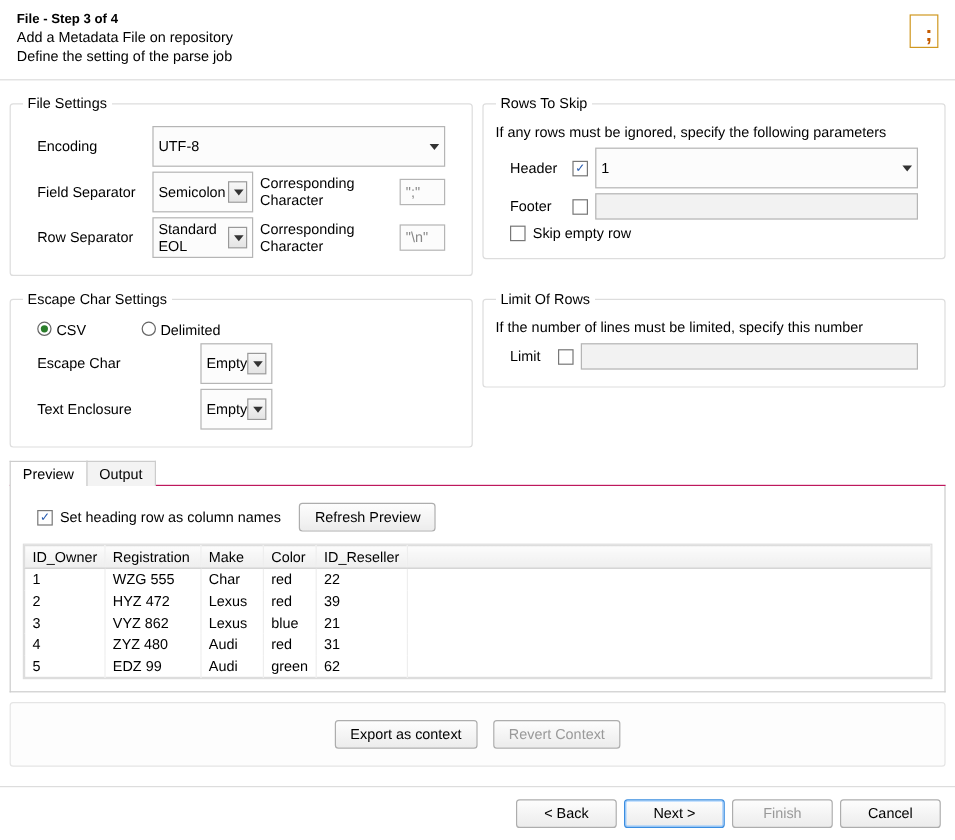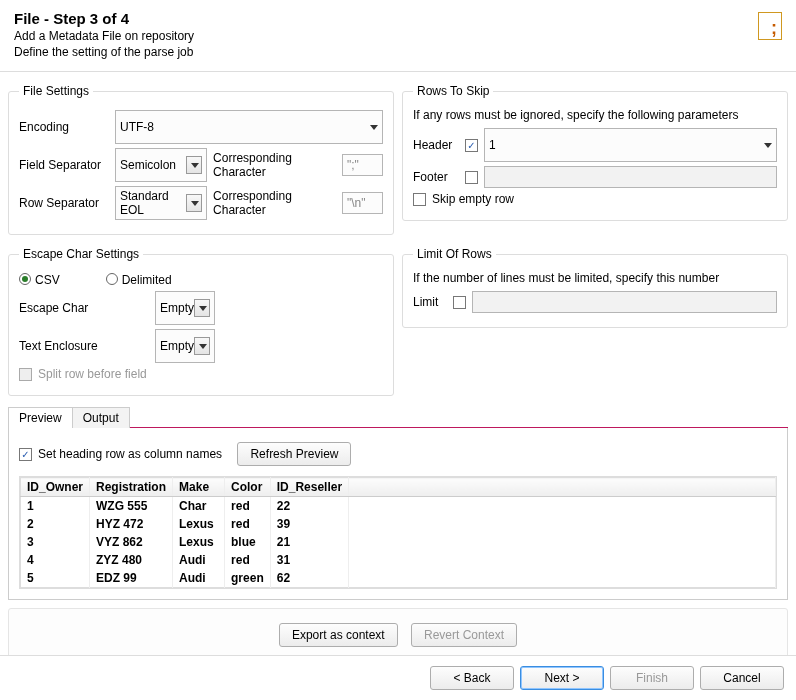--- a/index.html
+++ b/index.html
@@ -1,28 +1,28 @@
 <!DOCTYPE html>
 <html><head>
 <meta charset="utf-8">
 <style>
   * { box-sizing: border-box; font-family: "Segoe UI", Tahoma, sans-serif; font-size: 12px; }
   body { margin: 0; background: #fff; color: #000; width: 796px; height: 700px; overflow: hidden; }
   .wizard-header { padding: 10px 14px 6px 14px; position: relative; }
-  .wizard-title { font-weight: bold; font-size: 15px; }
+  .wizard-title { font-weight: bold; font-size: 11px; }
   .wizard-sub { margin-top: 2px; color: #000; }
   .header-icon { position: absolute; right: 14px; top: 12px; width: 24px; height: 28px; border: 1px solid #d09820; background: #fff; }
   .header-icon::after { content: ";"; color: #c55b00; font-size: 18px; font-weight: bold; position: absolute; right: 4px; bottom: 0px; }
   .divider { height: 1px; background: #ddd; margin: 6px 0 0 0; }
   .body { padding: 6px 8px 0 8px; }
   .row2col { display: flex; gap: 8px; }
   .col { flex: 1; }
   fieldset.group { border: 1px solid #ddd; border-radius: 3px; padding: 8px 10px 10px 10px; margin: 6px 0; }
   fieldset.group > legend { padding: 0 4px; color: #000; }
-  .fld { display: flex; align-items: center; margin: 4px 0; gap: 6px; }
+  .fld { display: flex; align-items: center; margin: 4px 12px; gap: 6px; }
   .fld label { min-width: 90px; }
   .combo { display: flex; align-items: center; border: 1px solid #b5b5b5; background: #fcfcfc; height: 22px; padding: 16px 4px; }
   .combo.sm { width: 100px; }
   .combo.med { width: 60px; }
   .combo.wide { flex: 1; }
   .combo .txt { flex: 1; }
   .caret { width: 0; height: 0; border-left: 4px solid transparent; border-right: 4px solid transparent; border-top: 5px solid #333; }
   .caret.box { border-top: none; width: 16px; height: 18px; background: linear-gradient(#f8f8f8,#e4e4e4); border: 1px solid #999; position: relative; }
   .caret.box::after { content: ""; position: absolute; left: 4px; top: 6px; width: 0; height: 0; border-left: 4px solid transparent; border-right: 4px solid transparent; border-top: 5px solid #333; }
   .textbox { border: 1px solid #b5b5b5; background: #fcfcfc; height: 22px; padding: 0 4px; display: flex; align-items: center; color: #888; }
@@ -34,21 +34,21 @@
   .chk { width: 13px; height: 13px; border: 1px solid #777; background: #fff; display: inline-flex; align-items: center; justify-content: center; font-size: 10px; color: #2a5db0; }
   .chk.dis { background: #eee; border-color: #aaa; }
   .btn { border: 1px solid #adadad; background: linear-gradient(#fdfdfd,#ececec); border-radius: 3px; height: 24px; padding: 0 12px; display: inline-flex; align-items: center; justify-content: center; cursor: default; }
   .btn.dis { color: #999; }
   .btn.primary { border-color: #3a8de0; box-shadow: inset 0 0 0 1px #8fc5ff; }
   .tabs { display: flex; border-bottom: 1px solid #be185d; margin-top: 4px; }
   .tab { border: 1px solid #ccc; border-bottom: none; padding: 3px 10px; background: #f3f3f3; margin-right: -1px; position: relative; top: 1px; }
   .tab.active { background: #fff; }
   .pane { border: 1px solid #ccc; border-top: none; padding: 10px; }
   table.preview { width: 100%; border-collapse: collapse; border: 1px solid #ddd; }
-  table.preview th, table.preview td { border-right: 1px solid #eee; text-align: left; padding: 2px 6px; font-weight: bold; }
+  table.preview th, table.preview td { border-right: 1px solid #eee; text-align: left; padding: 2px 6px; font-weight: normal; }
   table.preview thead th { background: linear-gradient(#fcfcfc,#eeeeee); border-bottom: 1px solid #ccc; }
   .btnrow { text-align: center; padding: 14px 0; border: 1px solid #e5e5e5; border-radius: 3px; margin: 8px 0; background: #fdfdfd; }
   .footer { position: absolute; bottom: 0; left: 0; right: 0; border-top: 1px solid #ddd; padding: 10px 12px; display: flex; justify-content: flex-end; gap: 6px; background: #fff; align-items: flex-end; }
   .footer .btn { width: 84px; }
   .hint { color: #000; margin: 2px 0 6px 0; }
   .colw-1{width:60px}.colw-2{width:80px}.colw-3{width:52px}.colw-4{width:44px}.colw-5{width:66px}
 </style>
 </head>
 <body>
 
@@ -145,24 +145,20 @@
             <span class="caret box"></span>
           </div>
         </div>
         <div class="fld">
           <label style="min-width:130px">Text Enclosure</label>
           <div class="combo med">
             <span class="txt">Empty</span>
             <span class="caret box"></span>
           </div>
         </div>
-        <div class="fld">
-          <span class="chk dis"></span>
-          <span style="color:#999">Split row before field</span>
-        </div>
       </fieldset>
     </div>
     <div class="col">
       <fieldset class="group">
         <legend>Limit Of Rows</legend>
         <div class="hint">If the number of lines must be limited, specify this number</div>
         <div class="fld">
           <label style="min-width:34px">Limit</label>
           <span class="chk"></span>
           <div class="textbox dis"></div>

